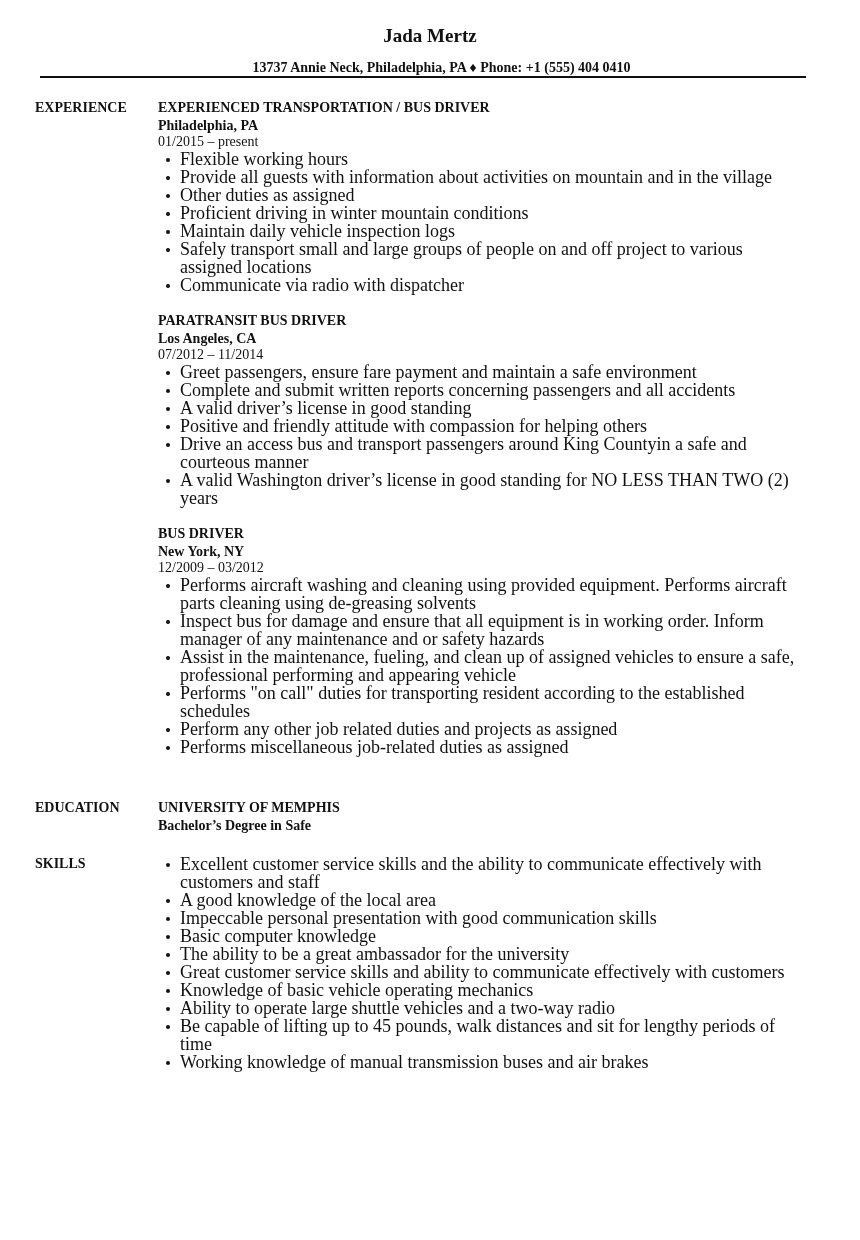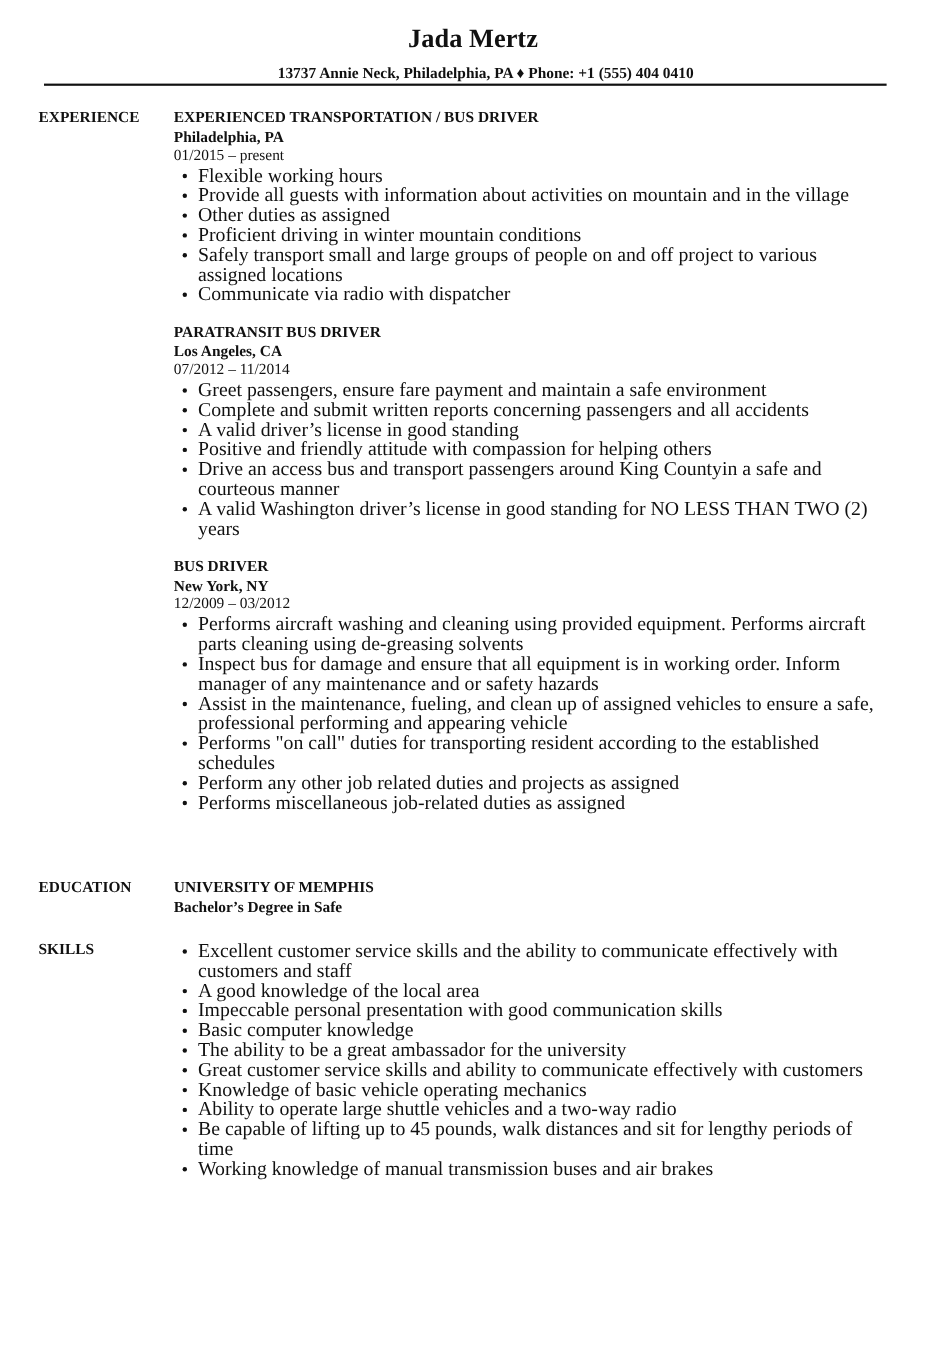--- a/index.html
+++ b/index.html
@@ -16,21 +16,21 @@
       overflow: hidden;
     }
     .header {
       position: absolute;
       top: 24px;
       left: 0;
       width: 860px;
       text-align: center;
     }
     .name {
-      font-size: 24px;
+      font-size: 19px;
       font-weight: bold;
       line-height: 24px;
       margin: 0;
     }
     .contact {
       margin-top: 11px;
       font-size: 14px;
       font-weight: bold;
       line-height: 18px;
       padding-left: 23px;
@@ -117,20 +117,21 @@
 
     <div class="job">
       <div class="job-title">EXPERIENCED TRANSPORTATION / BUS DRIVER</div>
       <div class="job-location">Philadelphia, PA</div>
       <div class="job-dates">01/2015 – present</div>
       <ul class="bullets">
         <li>Flexible working hours</li>
         <li>Provide all guests with information about activities on mountain and in the village</li>
         <li>Other duties as assigned</li>
         <li>Proficient driving in winter mountain conditions</li>
+        <li>Maintain daily vehicle inspection logs</li>
         <li>Safely transport small and large groups of people on and off project to various assigned locations</li>
         <li>Communicate via radio with dispatcher</li>
       </ul>
     </div>
 
     <div class="job">
       <div class="job-title">PARATRANSIT BUS DRIVER</div>
       <div class="job-location">Los Angeles, CA</div>
       <div class="job-dates">07/2012 – 11/2014</div>
       <ul class="bullets">

